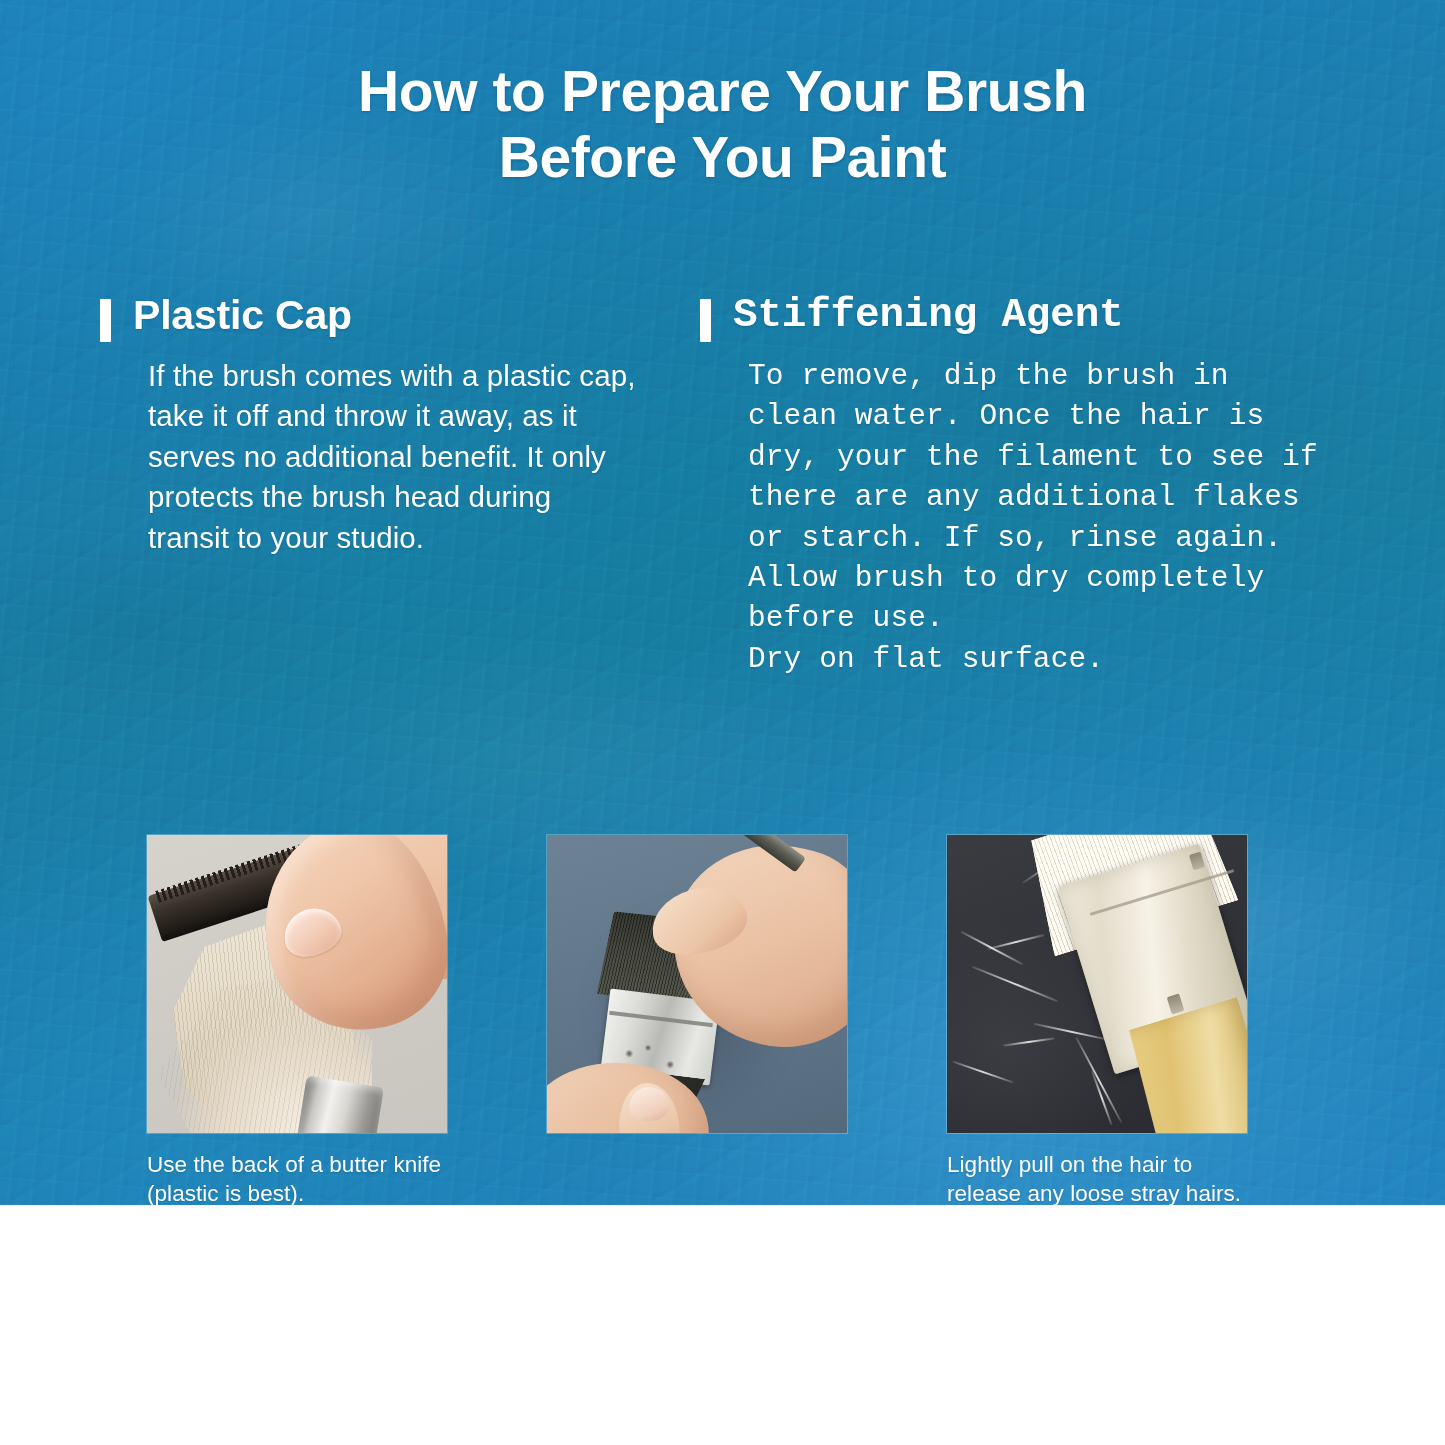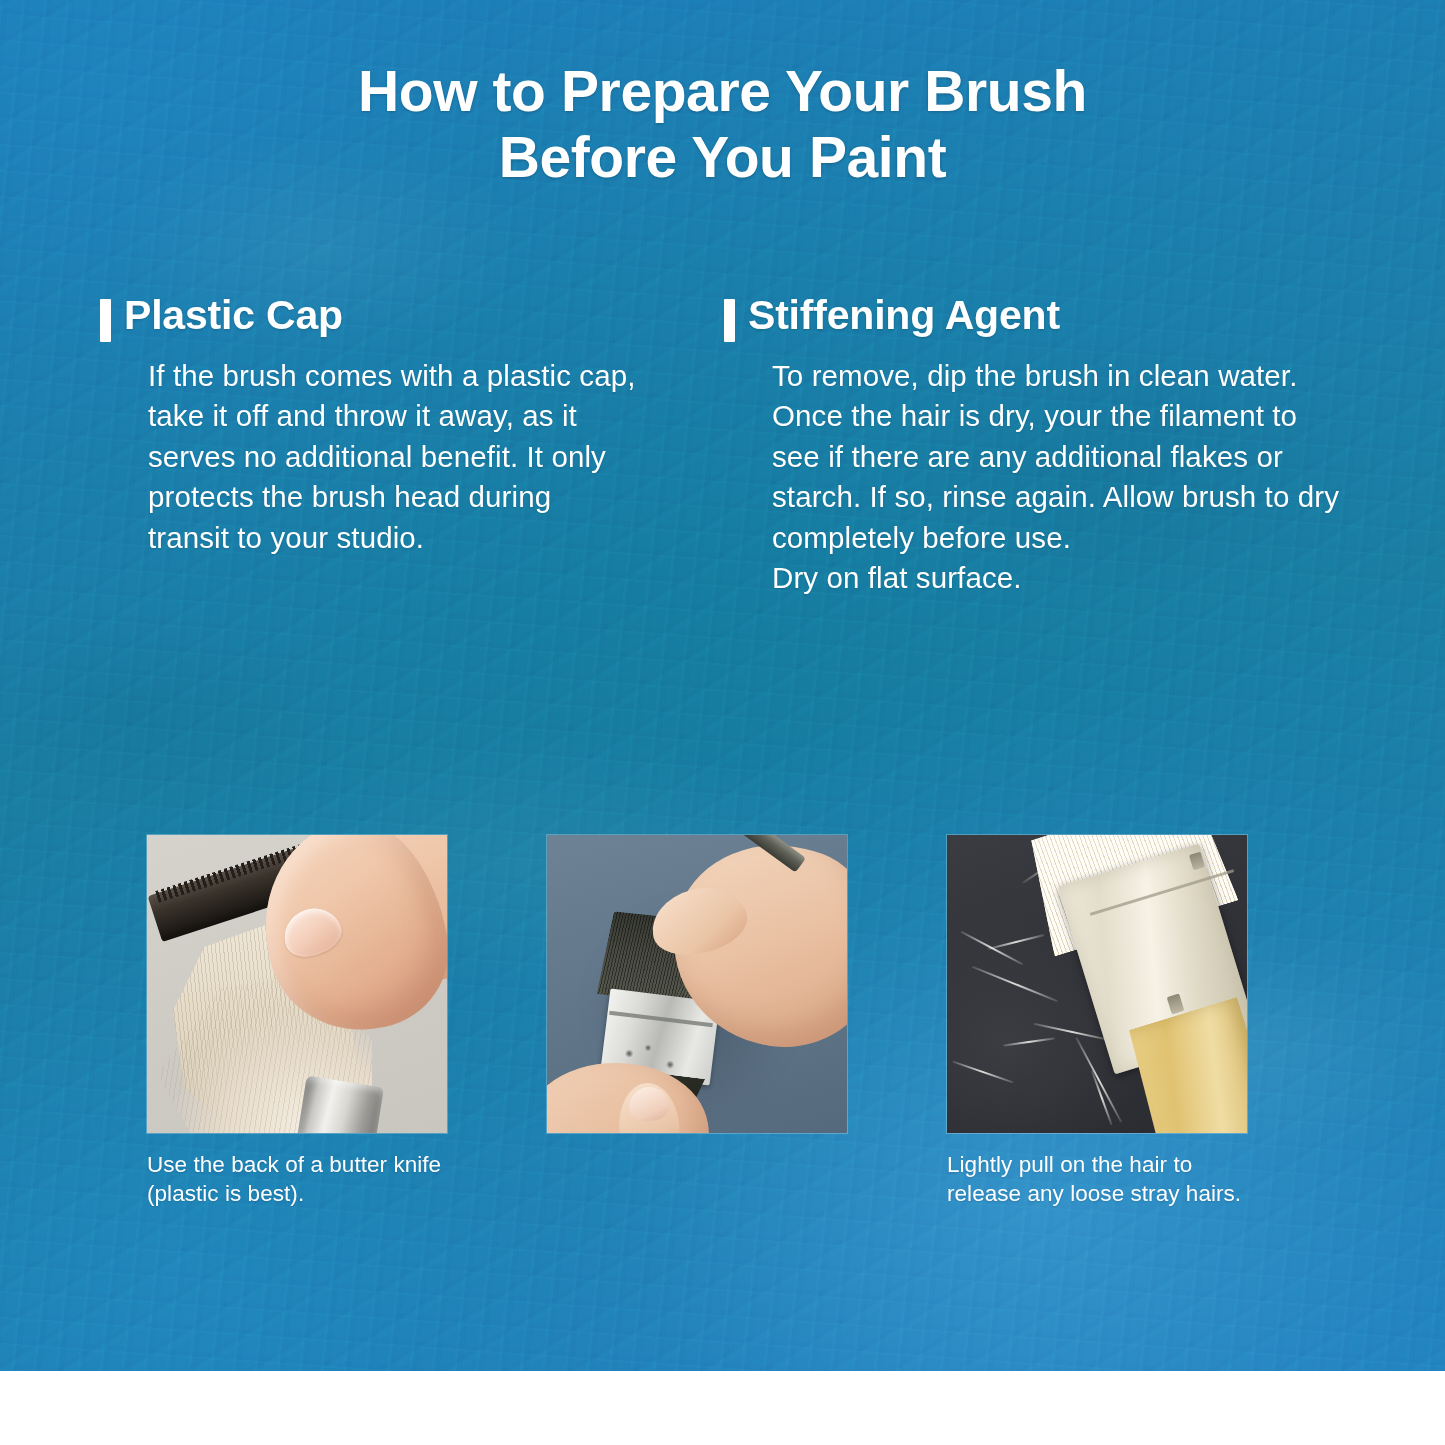--- a/index.html
+++ b/index.html
@@ -10,21 +10,21 @@
   body {
     width: 1445px;
     height: 1445px;
     overflow: hidden;
     font-family: "Liberation Sans", sans-serif;
   }
 
   #poster {
     position: relative;
     width: 1445px;
-    height: 1371px;
+    height: 1205px;
     background:
       radial-gradient(ellipse 900px 700px at 72% 88%, rgba(56,150,205,0.85) 0%, rgba(40,135,190,0.35) 45%, rgba(30,125,175,0) 72%),
       radial-gradient(ellipse 820px 640px at 12% 92%, rgba(36,140,195,0.55) 0%, rgba(30,125,175,0.15) 50%, rgba(30,125,175,0) 75%),
       radial-gradient(ellipse 1000px 780px at 50% 46%, rgba(20,125,160,0.75) 0%, rgba(22,128,168,0.25) 55%, rgba(22,128,168,0) 80%),
       radial-gradient(ellipse 700px 520px at 8% 6%, rgba(32,134,190,0.7) 0%, rgba(30,128,182,0.2) 55%, rgba(30,128,182,0) 80%),
       linear-gradient(170deg, #1d7fba 0%, #1c7fae 28%, #1a7ea2 50%, #1b80ad 72%, #2184c2 100%);
     overflow: hidden;
     color: #ffffff;
   }
 
@@ -70,21 +70,21 @@
     font-weight: bold;
     line-height: 1.16;
     letter-spacing: -0.4px;
     text-shadow: 0 1px 3px rgba(0,0,0,0.22);
   }
 
   
   .sec-head {
     display: flex;
     align-items: flex-start;
-    gap: 13px;
+    gap: 22px;
   }
   .accent-bar {
     flex: 0 0 auto;
     width: 11px;
     height: 43px;
     background: #ffffff;
     margin-top: 4px;
     border-radius: 1px;
   }
   .sec-title {
@@ -97,21 +97,21 @@
   .sec-body {
     margin-top: 14px;
     margin-left: 48px;
     font-size: 29.5px;
     line-height: 1.37;
     letter-spacing: 0.1px;
     text-shadow: 0 1px 2px rgba(0,0,0,0.13);
   }
 
   #col-left  { position: absolute; left: 100px; top: 295px; width: 540px; }
-  #col-right { position: absolute; left: 724px; top: 295px; width: 620px; }
+  #col-right { position: absolute; left: 700px; top: 295px; width: 620px; font-family: Liberation Mono, monospace; }
 
   
   #loose-section { position: absolute; left: 100px; top: 703px; width: 1230px; }
   #loose-sub {
     margin-top: 16px;
     margin-left: 48px;
     font-size: 29.5px;
     line-height: 1.3;
     text-shadow: 0 1px 2px rgba(0,0,0,0.13);
   }

